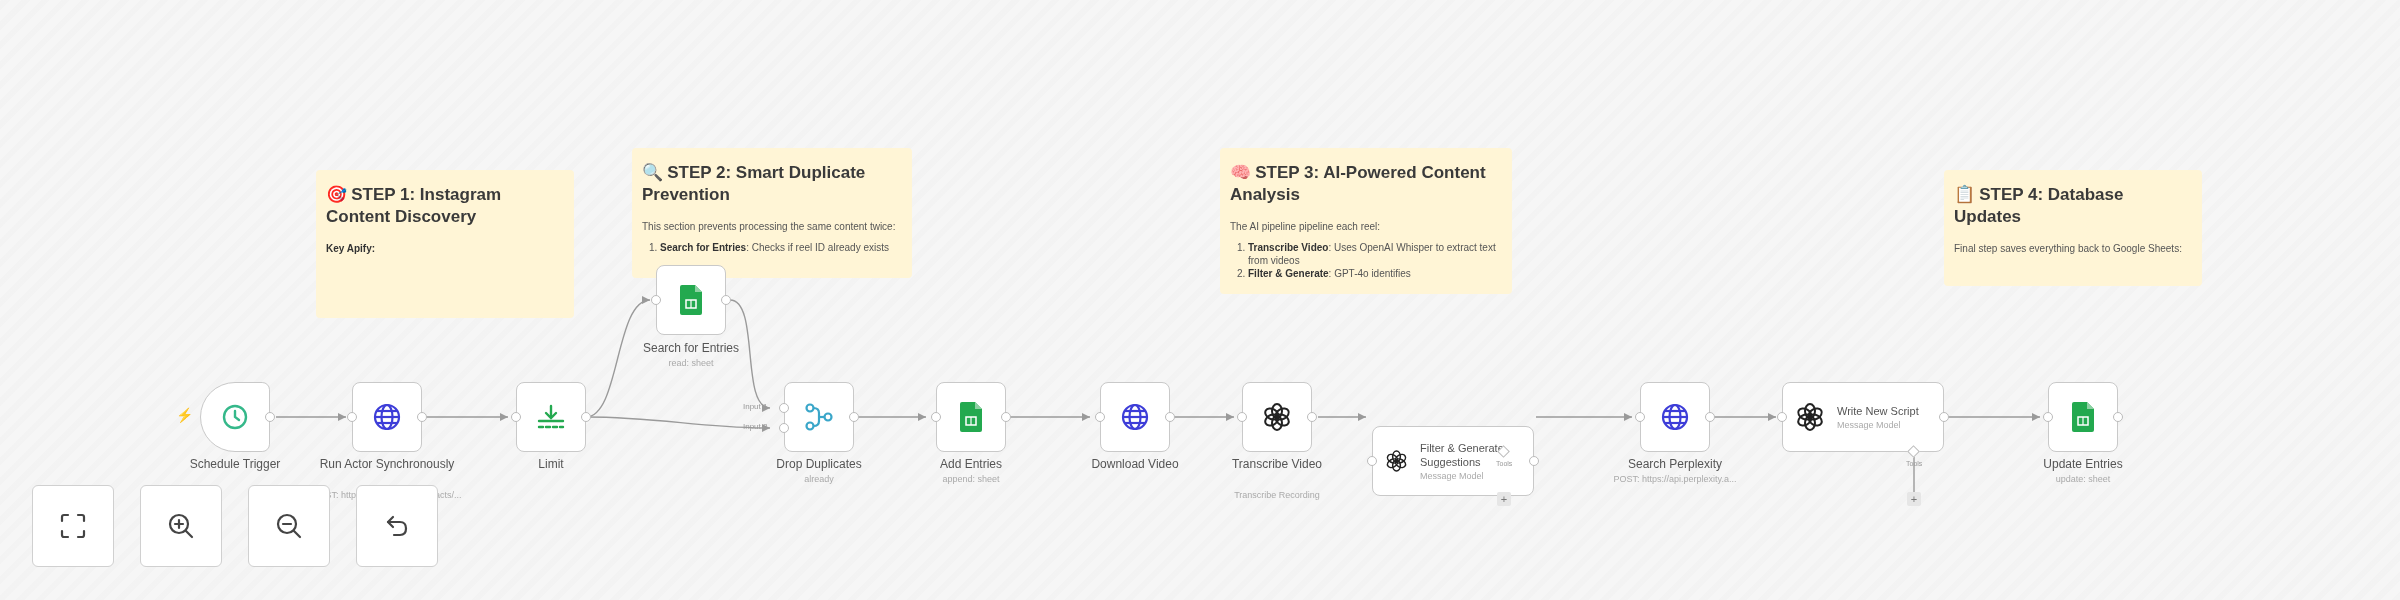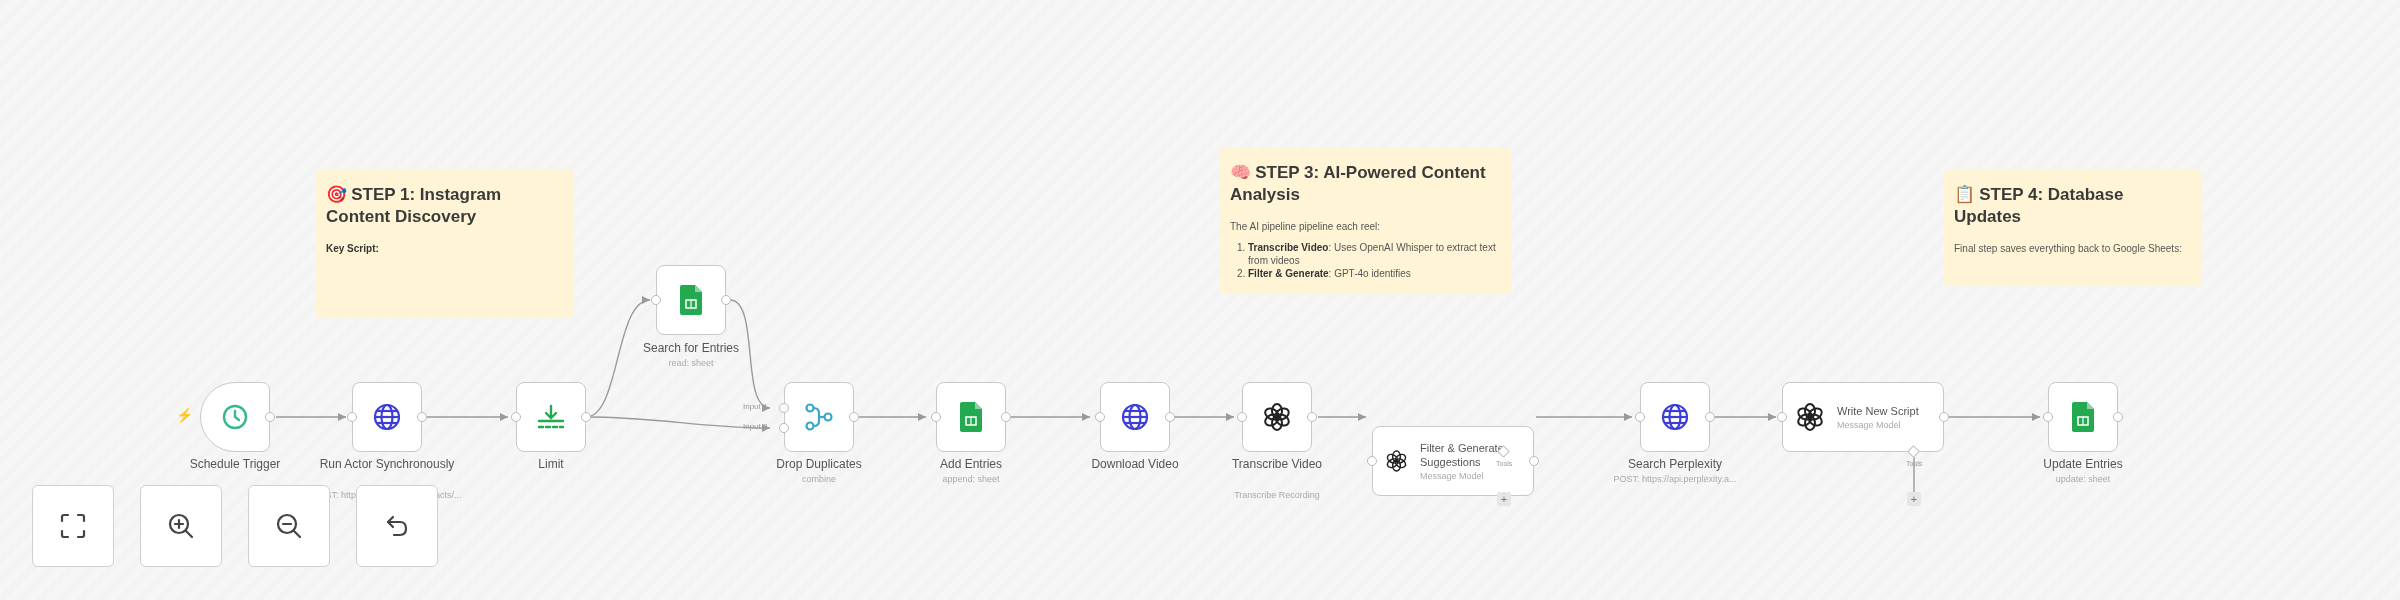--- a/index.html
+++ b/index.html
@@ -94,23 +94,30 @@
       <path d="M1536,417 L1632,417" marker-end="url(#arr)"></path>
       <path d="M1714,417 L1776,417" marker-end="url(#arr)"></path>
       <path d="M1946,417 L2040,417" marker-end="url(#arr)"></path>
       <path d="M1504,457 L1504,492"></path>
       <path d="M1914,457 L1914,492"></path>
     </g>
   </svg>
 
   <div class="note" style="left:316px;top:170px;width:258px;height:148px;">
     <h3><span class="emoji">🎯</span><span>STEP 1: Instagram Content Discovery</span></h3>
-    <p><b>Key Script:</b></p>
-  </div>
-
+    <p><b>Key Apify:</b></p>
+  </div>
+
+  <div class="note" style="left:632px;top:148px;width:280px;height:130px;">
+    <h3><span class="emoji">🔍</span><span>STEP 2: Smart Duplicate Prevention</span></h3>
+    <p>This section prevents processing the same content twice:</p>
+    <ol>
+      <li><b>Search for Entries</b><span>: Checks if reel ID already exists</span></li>
+    </ol>
+  </div>
 
   <div class="note" style="left:1220px;top:148px;width:292px;height:146px;">
     <h3><span class="emoji">🧠</span><span>STEP 3: AI-Powered Content Analysis</span></h3>
     <p>The AI pipeline pipeline each reel:</p>
     <ol>
       <li><b>Transcribe Video</b><span>: Uses OpenAI Whisper to extract text from videos</span></li>
       <li><b>Filter &amp; Generate</b><span>: GPT-4o identifies</span></li>
     </ol>
   </div>
 
@@ -182,21 +189,21 @@
           <circle cx="6" cy="6" r="3.5"></circle>
           <circle cx="6" cy="24" r="3.5"></circle>
           <circle cx="24" cy="15" r="3.5"></circle>
           <path d="M9.5 6 Q15 6 15 11 V19 Q15 24 9.5 24"></path>
           <path d="M15 15 H20.5"></path>
         </g>
       </svg>
     <span class="port out"></span>
   </div>
   <div class="node-label" style="left:739px;top:457px;">Drop Duplicates</div>
-  <div class="node-sub" style="left:739px;top:474px;">combine</div>
+  <div class="node-sub" style="left:739px;top:474px;">already</div>
 
   <div class="node" style="left:936px;top:382px;">
     <span class="port in"></span>
     <svg width="22" height="30" viewBox="0 0 22 30">
         <path d="M0 2 Q0 0 2 0 H15 L22 7 V28 Q22 30 20 30 H2 Q0 30 0 28 Z" fill="#23a94f"></path>
         <path d="M15 0 V7 H22" fill="#8ed1a4"></path>
         <rect x="6" y="15" width="10" height="8" fill="none" stroke="#fff" stroke-width="1.5"></rect>
         <line x1="11" y1="15" x2="11" y2="23" stroke="#fff" stroke-width="1.2"></line>
       </svg>
     <span class="port out"></span>

